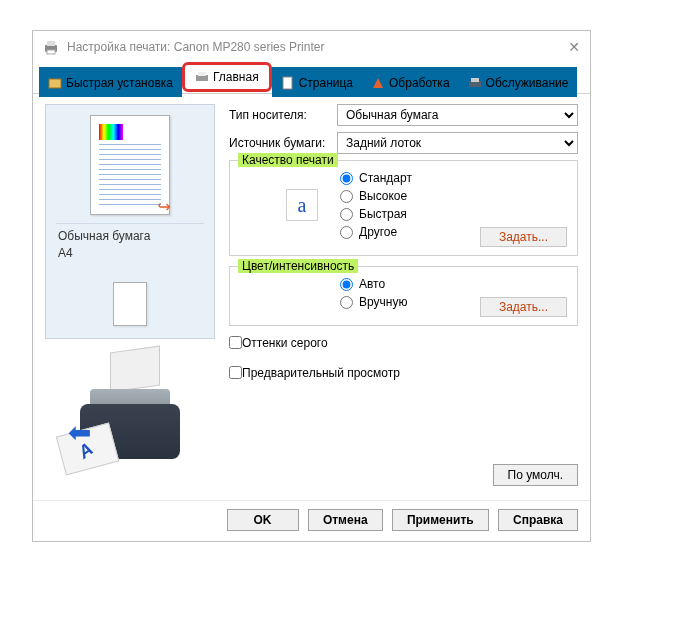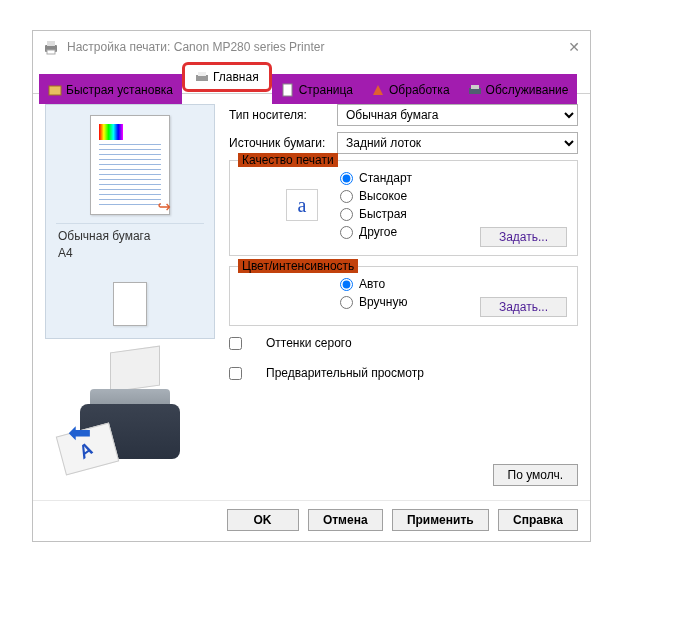--- a/index.html
+++ b/index.html
@@ -2,21 +2,21 @@
 <html><head>
 <meta charset="utf-8">
 <style>
 * { box-sizing: border-box; font-family: 'Segoe UI', Tahoma, sans-serif; font-size: 12px; }
 body { margin: 0; background: #fff; padding: 30px 32px; }
 .window { border: 1px solid #c0c0c0; background: #fff; width: 559px; }
 .titlebar { display: flex; align-items: center; padding: 8px 10px; color: #888; }
 .titlebar .icon { margin-right: 8px; }
 .titlebar .close { margin-left: auto; color: #888; font-size: 14px; cursor: default; }
 .tabs { display: flex; padding: 0 6px; border-bottom: 1px solid #d0d0d0; position: relative; }
-.tab { padding: 5px 8px; display: flex; align-items: center; gap: 4px; border: 1px solid transparent; border-bottom: none; background: #a21caf; cursor: default; position: relative; top: 11px; }
+.tab { padding: 5px 8px; display: flex; align-items: center; gap: 4px; border: 1px solid transparent; border-bottom: none; background: #0369a1; cursor: default; position: relative; top: 4px; }
 .tab.active { border: 3px solid #e03030; border-radius: 6px; background: #fff; z-index: 2; padding: 5px 10px; top: -1px; }
 .tab-icon { width: 14px; height: 14px; display: inline-block; }
 .content { display: flex; padding: 10px 12px 14px 12px; gap: 14px; }
 .preview-pane { width: 170px; }
 .preview-box { background: #e8f0f8; border: 1px solid #c8d4e0; padding: 10px 10px 6px 10px; }
 .doc-preview { width: 80px; height: 100px; background: #fff; border: 1px solid #b0b0b0; margin: 0 auto 8px auto; position: relative; box-shadow: 1px 1px 2px rgba(0,0,0,0.15); }
 .doc-lines { position: absolute; top: 28px; left: 8px; right: 8px; bottom: 8px; background: repeating-linear-gradient(to bottom, #9bb8e0 0, #9bb8e0 1px, transparent 1px, transparent 5px); }
 .doc-rainbow { position: absolute; top: 8px; left: 8px; width: 24px; height: 16px; background: linear-gradient(to right, #f00, #ff0, #0f0, #0ff, #00f, #f0f); }
 .doc-arrow { position: absolute; bottom: -2px; right: -2px; font-size: 16px; color: #e06030; }
 .preview-text { color: #333; padding: 4px 2px; line-height: 1.4; border-top: 1px solid #d0dce8; }
@@ -26,29 +26,29 @@
 .printer-top { position: absolute; bottom: 50px; left: 30px; width: 80px; height: 30px; background: linear-gradient(to bottom, #a8b0b8, #808890); border-radius: 4px 4px 0 0; }
 .printer-paper-in { position: absolute; top: 0; left: 50px; width: 50px; height: 40px; background: #f0f0f0; border: 1px solid #ccc; transform: skewY(-8deg); }
 .printer-paper-out { position: absolute; bottom: 0; left: 0; width: 55px; height: 40px; background: #f4f4f4; border: 1px solid #ccc; transform: rotate(-15deg); }
 .printer-paper-out::after { content: "A"; position: absolute; top: 10px; left: 18px; color: #2050c0; font-weight: bold; font-style: italic; font-size: 18px; transform: rotate(-20deg); }
 .printer-arrow { position: absolute; bottom: 20px; left: 8px; color: #2060d0; font-size: 28px; }
 .settings-pane { flex: 1; }
 .row { display: flex; align-items: center; margin-bottom: 6px; gap: 8px; }
 .row label { width: 100px; }
 .row select { flex: 1; padding: 2px 4px; border: 1px solid #b0b0b0; background: #fff; }
 .fieldset { border: 1px solid #d0d0d0; padding: 8px 10px 10px 10px; margin-bottom: 10px; position: relative; }
-.fieldset-title { position: absolute; top: -8px; left: 8px; background: #c2410c; padding: 0 4px; }
+.fieldset-title { position: absolute; top: -8px; left: 8px; background: #bef264; padding: 0 4px; }
 .radio-group { margin-left: 100px; }
 .radio-row { display: flex; align-items: center; padding: 2px 0; gap: 6px; }
 .radio-row input { margin: 0; }
 .quality-icon { position: absolute; left: 56px; top: 28px; width: 32px; height: 32px; background: #fff; border: 1px solid #d0d0d0; display: flex; align-items: center; justify-content: center; font-size: 20px; color: #2050c0; font-family: Georgia, serif; }
-.btn-set { position: absolute; right: 10px; padding: 2px 18px; border: 1px solid #c8c8c8; background: #f0f0f0; color: #4c1d95; }
+.btn-set { position: absolute; right: 10px; padding: 2px 18px; border: 1px solid #c8c8c8; background: #f0f0f0; color: #c2410c; }
 .btn-set.q { bottom: 8px; }
 .btn-set.c { bottom: 8px; }
-.check-row { display: flex; align-items: center; gap: 24px; margin-bottom: 16px; }
+.check-row { display: flex; align-items: flex-start; gap: 0; margin-bottom: 16px; }
 .check-row input { margin: 0; }
 .bottom-right { text-align: right; margin-top: 84px; }
 .std-btn { padding: 3px 14px; border: 1px solid #a0a0a0; background: #f0f0f0; cursor: default; }
 .footer-btns { padding: 8px 12px 10px 12px; text-align: right; border-top: 1px solid #e8e8e8; }
 .footer-btns .std-btn { margin-left: 6px; min-width: 72px; font-weight: bold; }
 svg { display: block; }
 </style>
 </head>
 <body>
 

